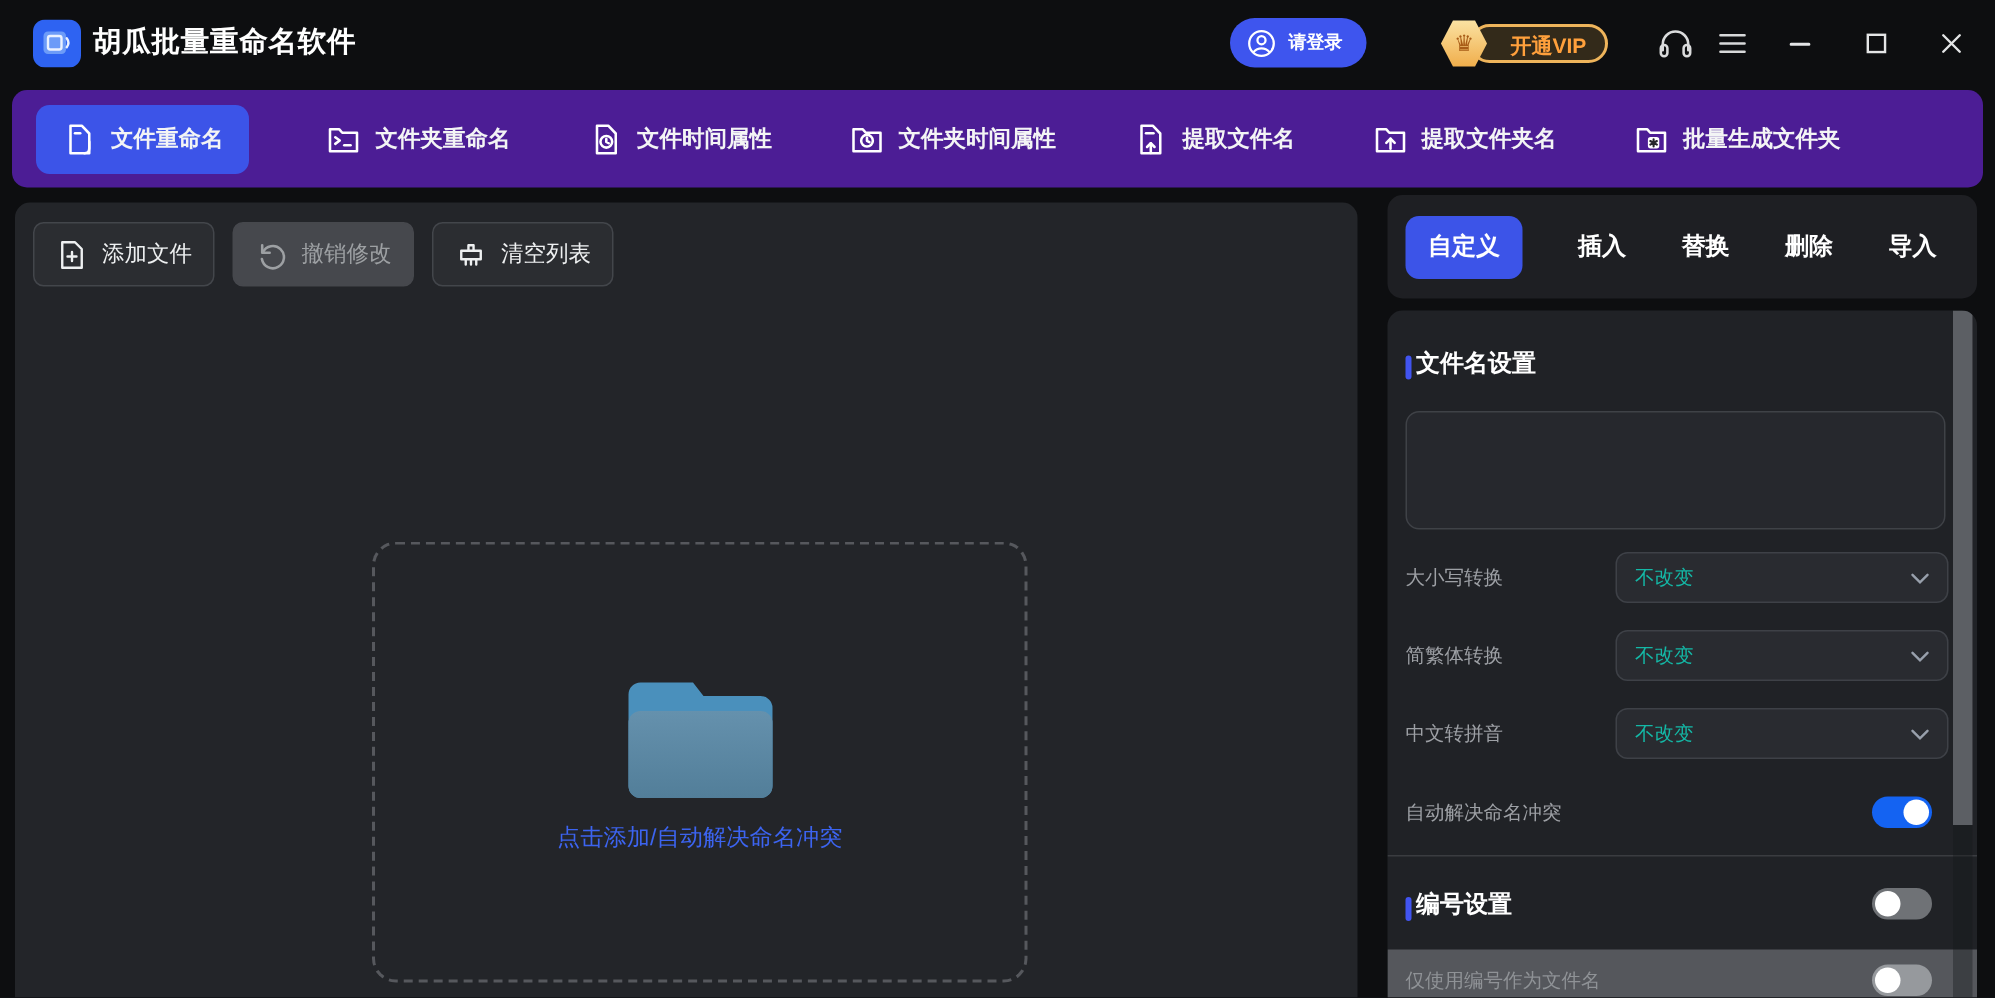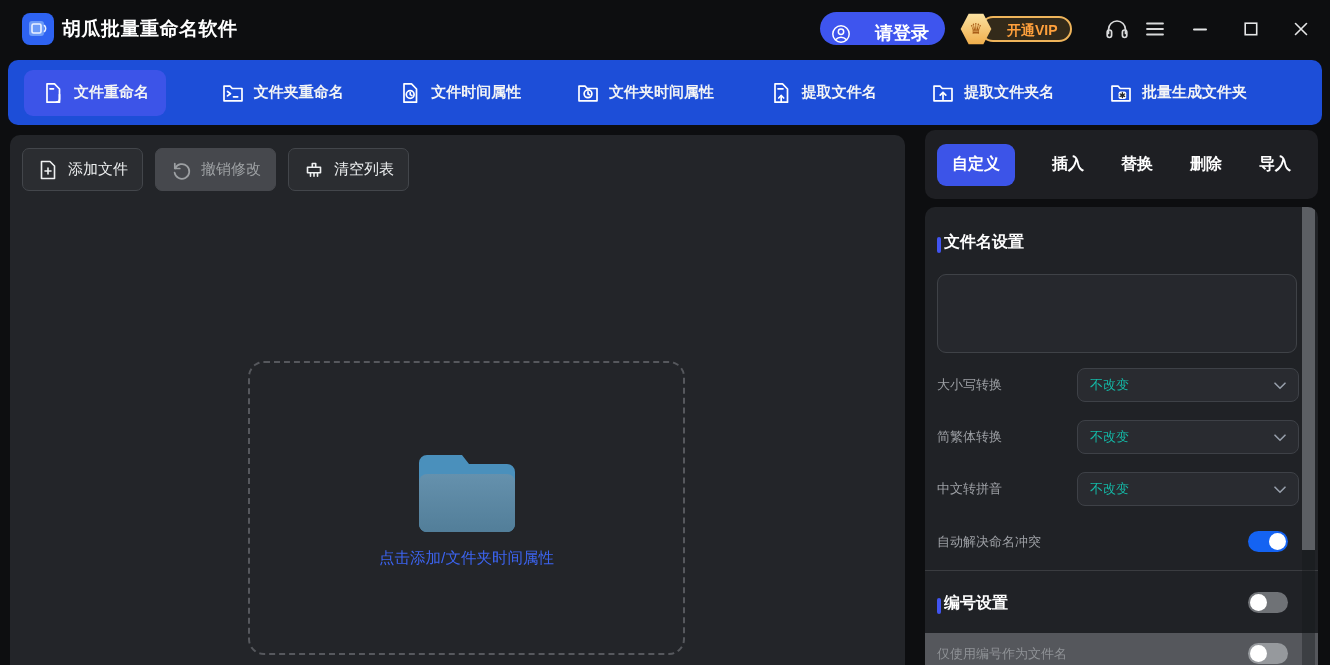--- a/index.html
+++ b/index.html
@@ -7,37 +7,37 @@
     font-family:"Liberation Sans","DejaVu Sans",sans-serif; }
   #app { position:relative; width:1330px; height:665px; background:#0d0e10; }
   svg { display:block; }
 
   
   #titlebar { position:absolute; left:0; top:0; width:1330px; height:58px; }
   .app-icon { position:absolute; left:22px; top:13px; }
   .app-title { position:absolute; left:62px; top:0; height:58px; line-height:58px;
     color:#ffffff; font-size:19px; font-weight:700; letter-spacing:.5px; }
   .login-btn { position:absolute; left:820px; top:12px; height:33px; border-radius:17px;
-    background:#3e55ee; display:flex; align-items:flex-end; gap:23px; padding:0 16px 0 10px;
-    color:#fff; font-size:18px; font-weight:700; cursor:pointer; border:none; }
+    background:#3e55ee; display:flex; align-items:center; gap:7px; padding:0 16px 0 10px;
+    color:#fff; font-size:12px; font-weight:700; cursor:pointer; border:none; }
   .vip { position:absolute; left:960px; top:12px; height:34px; cursor:pointer; }
   .vip-pill { margin-left:20px; margin-top:4px; height:26px; border:2px solid #eeb45b;
     border-radius:14px; background:#332a1a; display:flex; align-items:flex-end;
     padding:0 12px 0 25px; color:#ffa03c; font-size:14px; font-weight:700; }
   .vip-hex { position:absolute; left:0; top:1px; width:32px; height:32px;
     clip-path:polygon(27% 2%, 73% 2%, 98% 50%, 73% 98%, 27% 98%, 2% 50%);
     background:linear-gradient(180deg,#fbe3a4,#f0ad4a); display:flex; align-items:center;
     justify-content:center; color:#a85c17; font-size:15px; }
   .tb-icon-btn { position:absolute; top:14px; width:30px; height:30px; display:flex;
     align-items:center; justify-content:center; cursor:pointer; background:none; border:none; }
 
   
   #tabstrip { position:absolute; left:8px; top:60px; width:1314px; height:65px;
-    background:#1d4ed8; border-radius:10px; display:flex; align-items:center;
-    justify-content:space-between; padding:0 75px 0 16px; }
+    background:#4c1d95; border-radius:10px; display:flex; align-items:center;
+    justify-content:space-between; padding:0 95px 0 16px; }
   .tab { display:flex; align-items:center; gap:9px; color:#f3f4f5; font-size:15px;
     font-weight:600; height:46px; white-space:nowrap; cursor:pointer; }
   .tab.active { background:#3c54e8; border-radius:9px; padding:0 17px; font-weight:700; }
 
   
   #main-panel { position:absolute; left:10px; top:135px; width:895px; height:530px;
     background:#232529; border-radius:10px 10px 0 0; }
   #toolbar { position:absolute; left:12px; top:13px; display:flex; gap:12px; }
   .tbtn { height:43px; background:#2b2d31; border:1px solid #43464b; border-radius:7px;
     color:#eef0f1; font-size:15px; display:flex; align-items:center; gap:9px;
@@ -271,21 +271,21 @@
           <defs>
             <linearGradient id="fbody" x1="0" y1="0" x2="0" y2="1">
               <stop offset="0" stop-color="#6591ad"></stop>
                 <stop offset="1" stop-color="#527e99"></stop>
             </linearGradient>
           </defs>
           <path d="M6 20v56a8 8 0 0 0 8 8h80a8 8 0 0 0 8-8V24a8 8 0 0 0-8-8H56l-7-9H14a8 8 0 0 0-8 8z" fill="#4a90bc"></path>
           <rect x="6" y="26" width="96" height="58" rx="8" fill="url(#fbody)"></rect>
         </svg>
       </span>
-      <div class="drop-hint">点击添加/文件夹时间属性</div>
+      <div class="drop-hint">点击添加/自动解决命名冲突</div>
     </div>
   </div>
 
   <div id="side-tabbar">
     <div class="stab active">自定义</div>
     <div class="stab">插入</div>
     <div class="stab">替换</div>
     <div class="stab">删除</div>
     <div class="stab">导入</div>
   </div>

